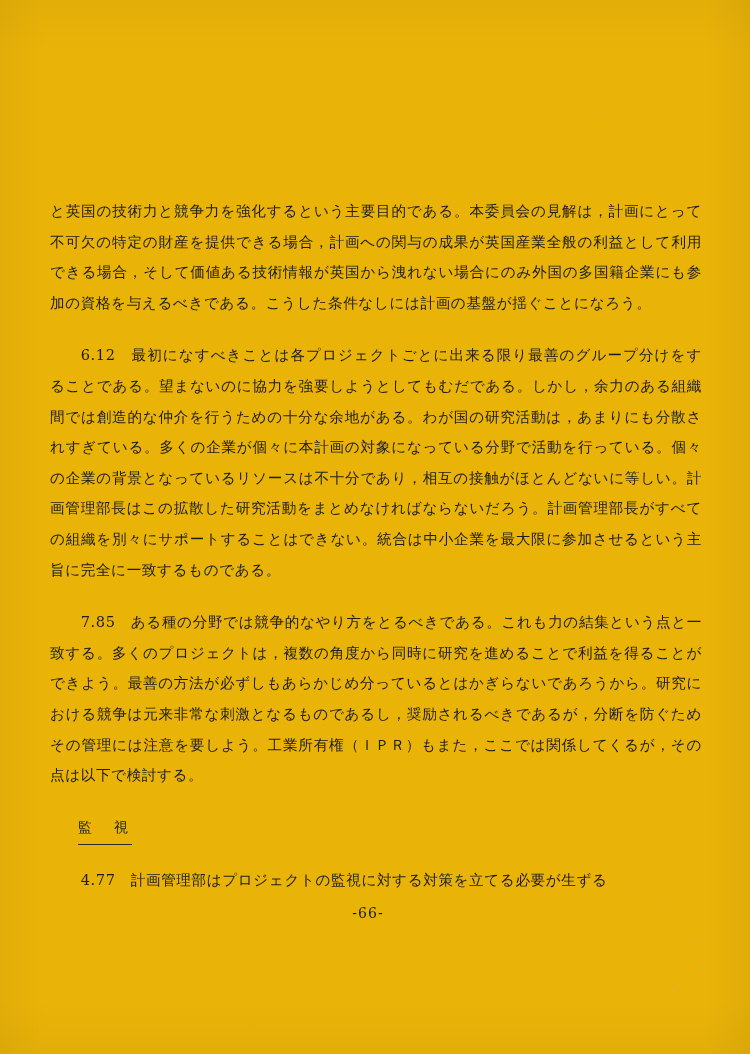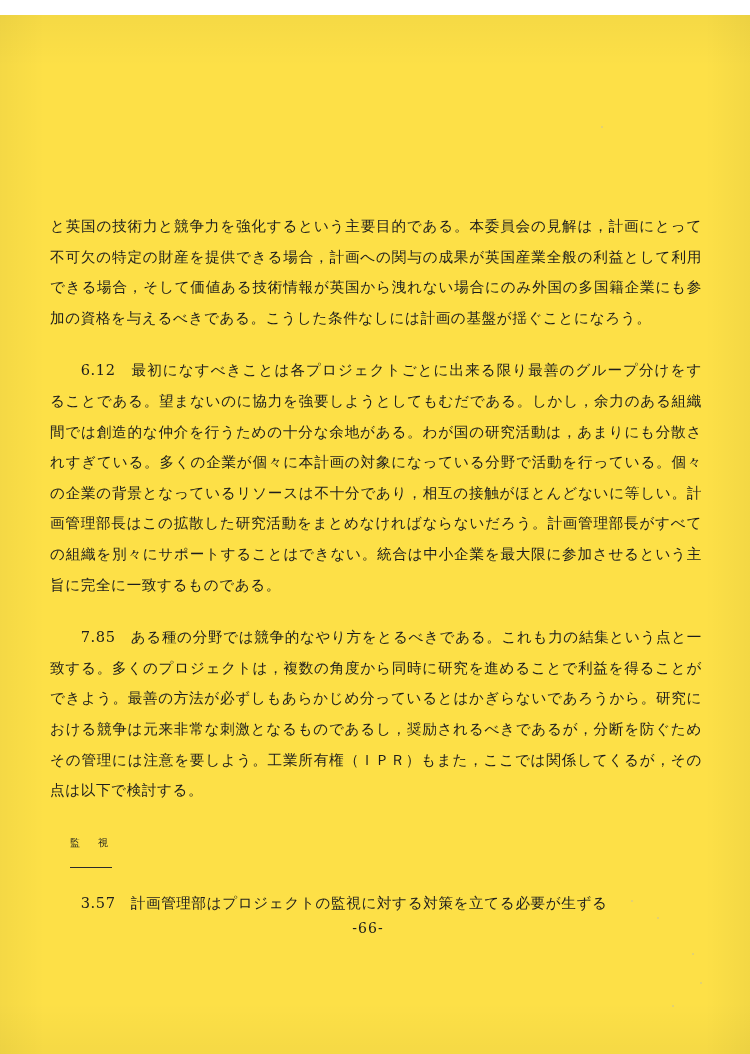--- a/index.html
+++ b/index.html
@@ -11,22 +11,21 @@
     height: 1054px;
     background: #ffffff;
     font-family: "Liberation Serif", serif;
     color: #1a1a1a;
     position: relative;
     overflow: hidden;
   }
   .page {
     position: absolute;
     inset: 0;
-    background: #fde047;
-    margin-top: 15px;
+    background: #eab308;
   }
   
   .page::before {
     content: "";
     position: absolute;
     inset: 0;
     pointer-events: none;
     background:
       linear-gradient(to right, rgba(0,0,0,0.035), rgba(0,0,0,0) 6%),
       linear-gradient(to left, rgba(0,0,0,0.04), rgba(0,0,0,0) 6%),
@@ -49,29 +48,29 @@
     color: #1d1d1d;
     font-family: "DejaVu Serif", "Liberation Serif", serif;
   }
   p.para.indent {
     text-indent: 2.1em;
   }
   .gap-md { height: 20px; }
   .gap-lg { height: 22px; }
 
   .section-heading {
-    font-size: 10px;
+    font-size: 14px;
     line-height: 30.6px;
     letter-spacing: 4px;
     margin-left: 2.0em;
     display: inline-block;
     border-bottom: 1px solid #2a2a2a;
-    padding-bottom: 9px;
+    padding-bottom: 1px;
     color: #1d1d1d;
-    font-family: Liberation Serif, serif;
+    font-family: Liberation Mono, monospace;
   }
   .heading-row { margin: 0; }
 
   .page-number {
     position: absolute;
     left: 0;
     right: 14px;
     top: 905px;
     text-align: center;
     font-size: 14px;
@@ -107,21 +106,21 @@
     <p class="para indent">7.85　ある種の分野では競争的なやり方をとるべきである。これも力の結集という点と一致する。多くのプロジェクトは，複数の角度から同時に研究を進めることで利益を得ることができよう。最善の方法が必ずしもあらかじめ分っているとはかぎらないであろうから。研究における競争は元来非常な刺激となるものであるし，奨励されるべきであるが，分断を防ぐためその管理には注意を要しよう。工業所有権（ＩＰＲ）もまた，ここでは関係してくるが，その点は以下で検討する。</p>
 
     <div class="gap-lg"></div>
 
     <div class="heading-row">
       <span class="section-heading">監　視</span>
     </div>
 
     <div class="gap-md"></div>
 
-    <p class="para indent">3.57　計画管理部はプロジェクトの監視に対する対策を立てる必要が生ずる</p>
+    <p class="para indent">4.77　計画管理部はプロジェクトの監視に対する対策を立てる必要が生ずる</p>
 
   </div>
 
   <div class="page-number">-66-</div>
 
   <div class="speck" style="left:601px; top:111px; width:2px; height:2px;"></div>
   <div class="speck" style="left:631px; top:885px; width:2px; height:2px;"></div>
   <div class="speck" style="left:657px; top:902px; width:2px; height:2px;"></div>
   <div class="speck" style="left:692px; top:938px; width:2px; height:2px;"></div>
   <div class="speck" style="left:700px; top:967px; width:2px; height:2px;"></div>

